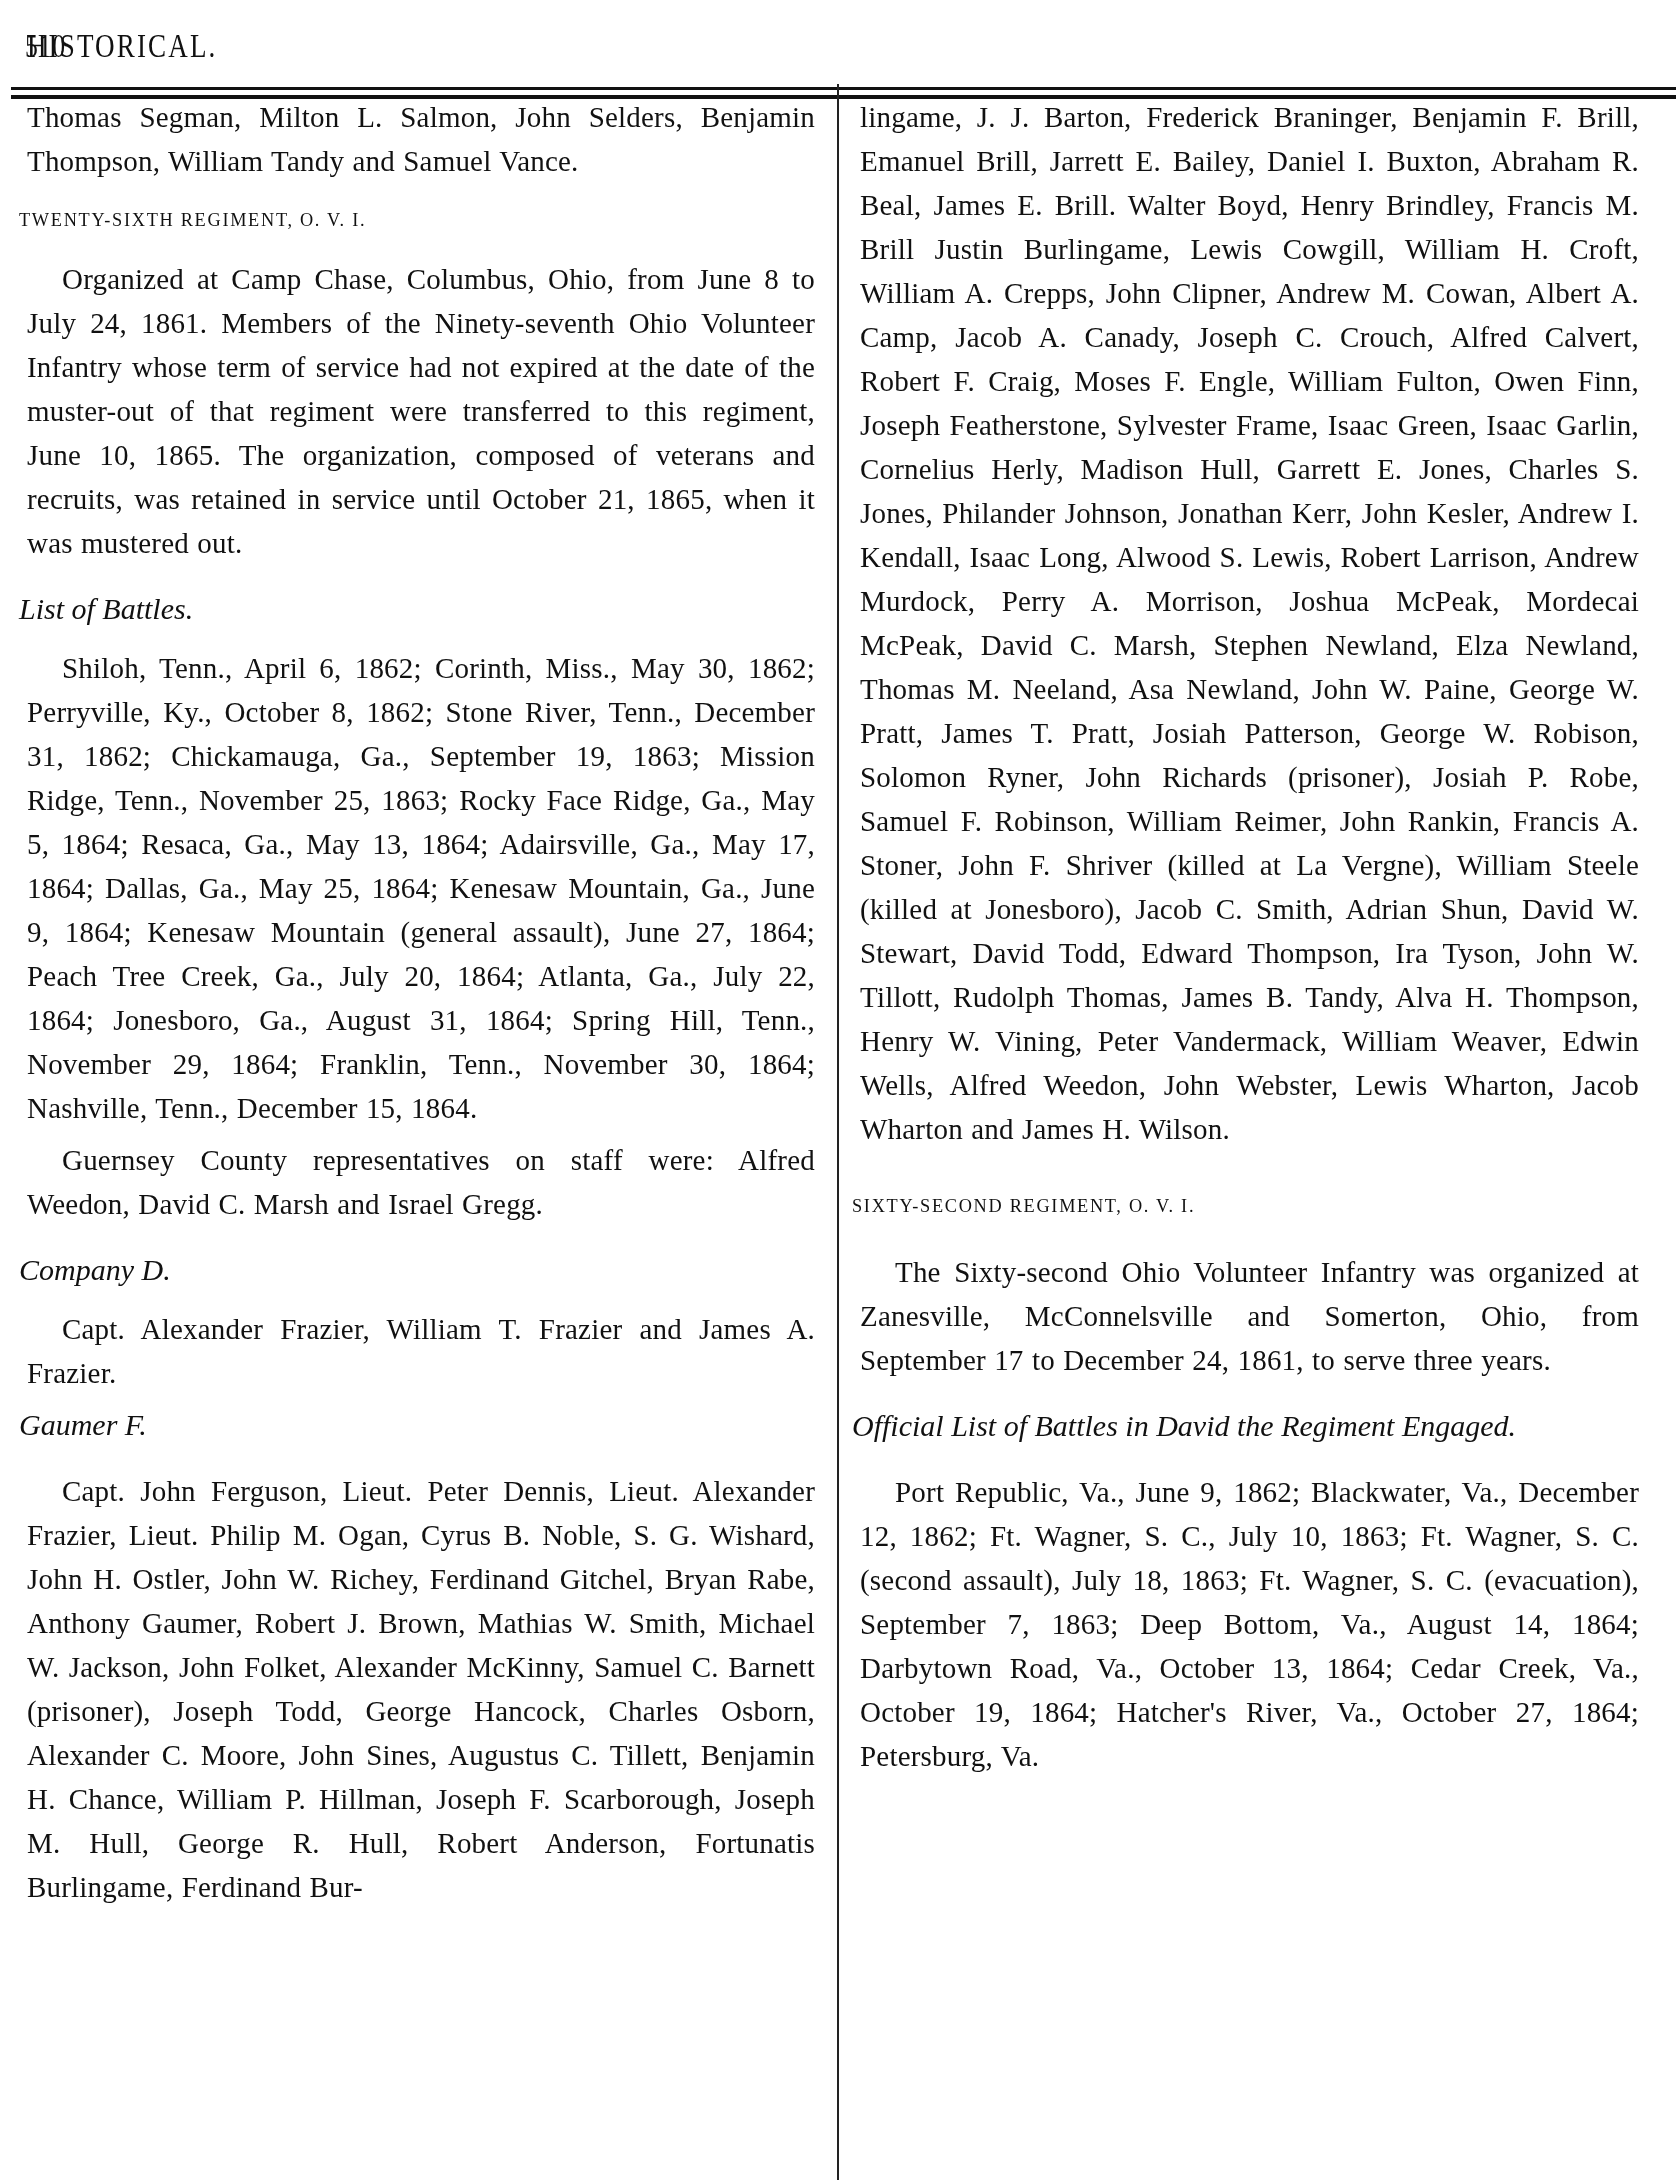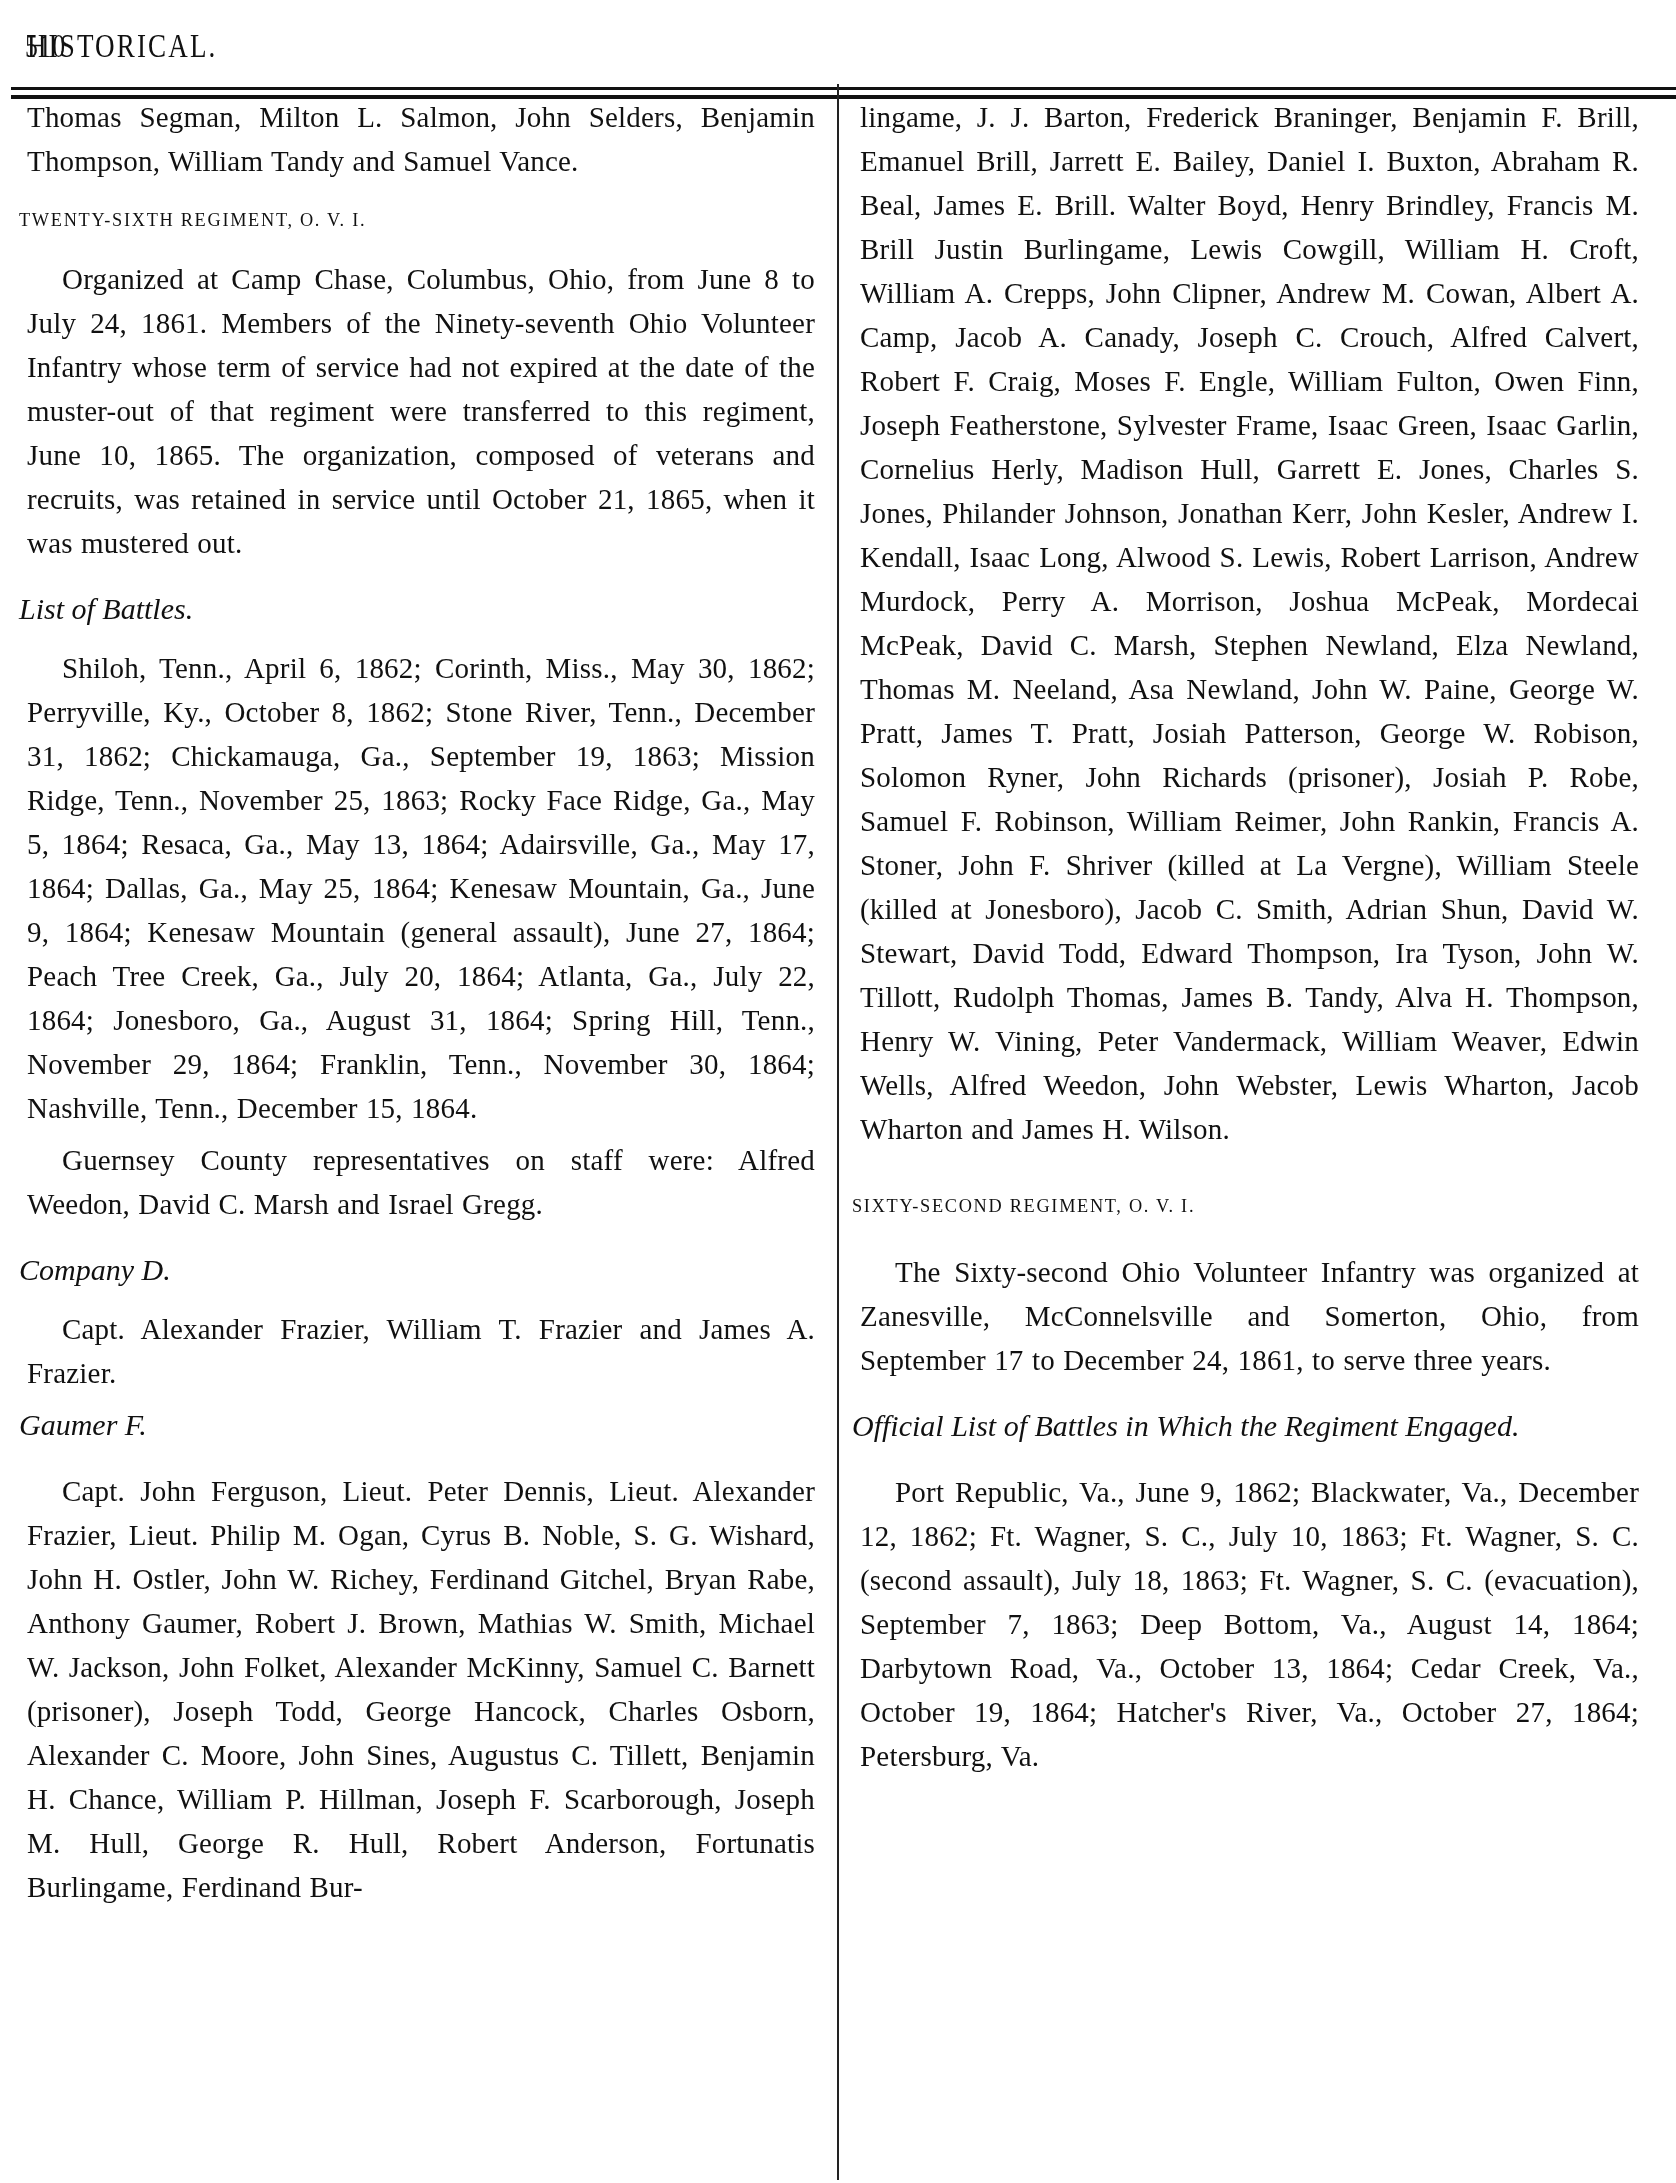--- a/index.html
+++ b/index.html
@@ -69,17 +69,17 @@
   <p class="para indent">Capt. John Ferguson, Lieut. Peter Dennis, Lieut. Alexander Frazier, Lieut. Philip M. Ogan, Cyrus B. Noble, S. G. Wishard, John H. Ostler, John W. Richey, Ferdinand Gitchel, Bryan Rabe, Anthony Gaumer, Robert J. Brown, Mathias W. Smith, Michael W. Jackson, John Folket, Alexander McKinny, Samuel C. Barnett (prisoner), Joseph Todd, George Hancock, Charles Osborn, Alexander C. Moore, John Sines, Augustus C. Tillett, Benjamin H. Chance, William P. Hillman, Joseph F. Scarborough, Joseph M. Hull, George R. Hull, Robert Anderson, Fortunatis Burlingame, Ferdinand Bur-</p>
 </div>
 
 <div class="col right">
   <p class="para">lingame, J. J. Barton, Frederick Braninger, Benjamin F. Brill, Emanuel Brill, Jarrett E. Bailey, Daniel I. Buxton, Abraham R. Beal, James E. Brill. Walter Boyd, Henry Brindley, Francis M. Brill Justin Burlingame, Lewis Cowgill, William H. Croft, William A. Crepps, John Clipner, Andrew M. Cowan, Albert A. Camp, Jacob A. Canady, Joseph C. Crouch, Alfred Calvert, Robert F. Craig, Moses F. Engle, William Fulton, Owen Finn, Joseph Featherstone, Sylvester Frame, Isaac Green, Isaac Garlin, Cornelius Herly, Madison Hull, Garrett E. Jones, Charles S. Jones, Philander Johnson, Jonathan Kerr, John Kesler, Andrew I. Kendall, Isaac Long, Alwood S. Lewis, Robert Larrison, Andrew Murdock, Perry A. Morrison, Joshua McPeak, Mordecai McPeak, David C. Marsh, Stephen Newland, Elza Newland, Thomas M. Neeland, Asa Newland, John W. Paine, George W. Pratt, James T. Pratt, Josiah Patterson, George W. Robison, Solomon Ryner, John Richards (prisoner), Josiah P. Robe, Samuel F. Robinson, William Reimer, John Rankin, Francis A. Stoner, John F. Shriver (killed at La Vergne), William Steele (killed at Jonesboro), Jacob C. Smith, Adrian Shun, David W. Stewart, David Todd, Edward Thompson, Ira Tyson, John W. Tillott, Rudolph Thomas, James B. Tandy, Alva H. Thompson, Henry W. Vining, Peter Vandermack, William Weaver, Edwin Wells, Alfred Weedon, John Webster, Lewis Wharton, Jacob Wharton and James H. Wilson.</p>
   <div class="gap-l"></div>
   <p class="cap-heading">SIXTY-SECOND REGIMENT, O. V. I.</p>
   <div class="gap-m"></div>
   <p class="para indent">The Sixty-second Ohio Volunteer Infantry was organized at Zanesville, McConnelsville and Somerton, Ohio, from September 17 to December 24, 1861, to serve three years.</p>
   <div class="gap-m"></div>
-  <p class="ital-heading wrap">Official List of Battles in Which the Regiment Engaged.</p>
+  <p class="ital-heading wrap">Official List of Battles in David the Regiment Engaged.</p>
   <div class="gap-m"></div>
   <p class="para indent">Port Republic, Va., June 9, 1862; Blackwater, Va., December 12, 1862; Ft. Wagner, S. C., July 10, 1863; Ft. Wagner, S. C. (second assault), July 18, 1863; Ft. Wagner, S. C. (evacuation), September 7, 1863; Deep Bottom, Va., August 14, 1864; Darbytown Road, Va., October 13, 1864; Cedar Creek, Va., October 19, 1864; Hatcher's River, Va., October 27, 1864; Petersburg, Va.</p>
 </div>
 
 
 </body></html>

